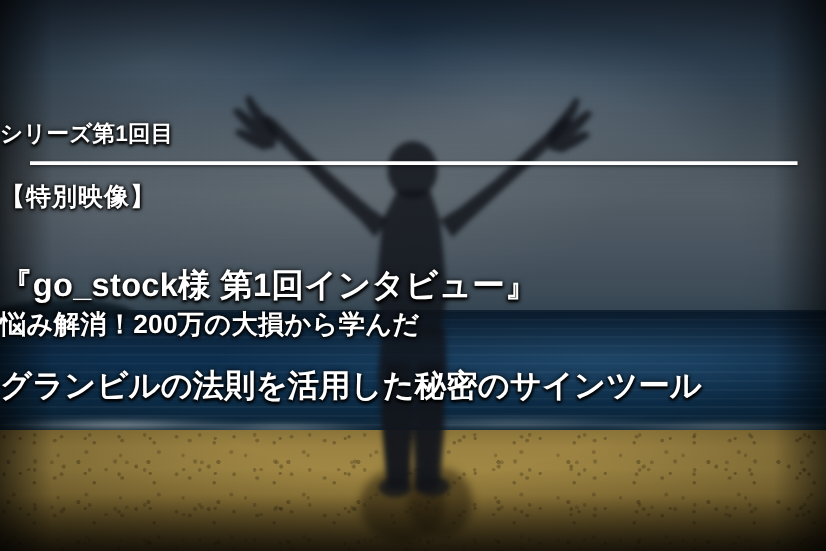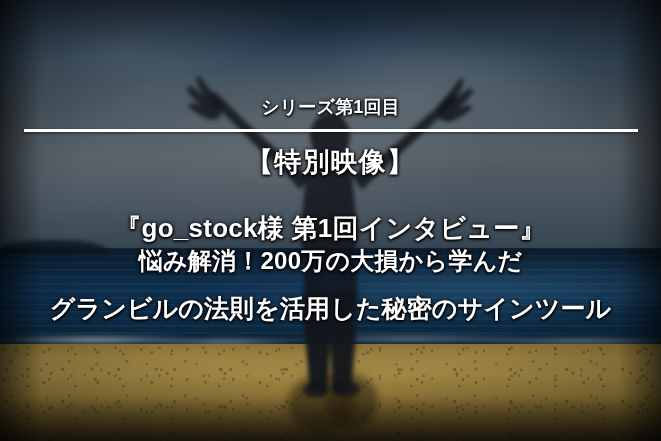--- a/index.html
+++ b/index.html
@@ -123,42 +123,41 @@
 
   
   .overlay {
     position: absolute; inset: 0;
     display: flex; flex-direction: column; align-items: center;
     pointer-events: none;
   }
   .t {
     color: #ffffff;
     font-weight: 700;
-    text-align: center;
     white-space: nowrap;
     letter-spacing: 0.01em;
     text-shadow:
        0 0 4px rgba(0,0,0,0.85),
        0 1px 3px rgba(0,0,0,0.8),
        1px 1px 2px rgba(0,0,0,0.7),
       -1px 1px 2px rgba(0,0,0,0.55);
   }
 
   .line-series { position: absolute; top: 95px; left: 0; right: 0; font-size: 18px; }
 
   .divider {
     position: absolute;
     top: 129px; left: 24px; width: 614px; height: 3px;
     background: #ffffff;
     box-shadow: 0 1px 3px rgba(0,0,0,0.55);
   }
 
-  .line-special { position: absolute; top: 144px; left: 0; right: 0; font-size: 27px; letter-spacing: 0.04em; }
+  .line-special { position: absolute; top: 144px; left: 0; right: 0; font-size: 20px; letter-spacing: 0.04em; }
   .line-title   { position: absolute; top: 194px; left: 0; right: 0; font-size: 26px; letter-spacing: 0.01em; margin-top: 17px; }
-  .line-sub1    { position: absolute; top: 245px; left: 0; right: 0; font-size: 24px; letter-spacing: 0.01em; }
+  .line-sub1    { position: absolute; top: 245px; left: 0; right: 0; font-size: 21px; letter-spacing: 0.01em; }
   .line-sub2    { position: absolute; top: 292px; left: 0; right: 0; font-size: 25px; letter-spacing: 0.005em; }
 </style>
 </head>
 <body>
 
 <div id="stage">
 
   <div>
     <div class="bg-layer sky"></div>
     <div class="bg-layer sky-haze"></div>

